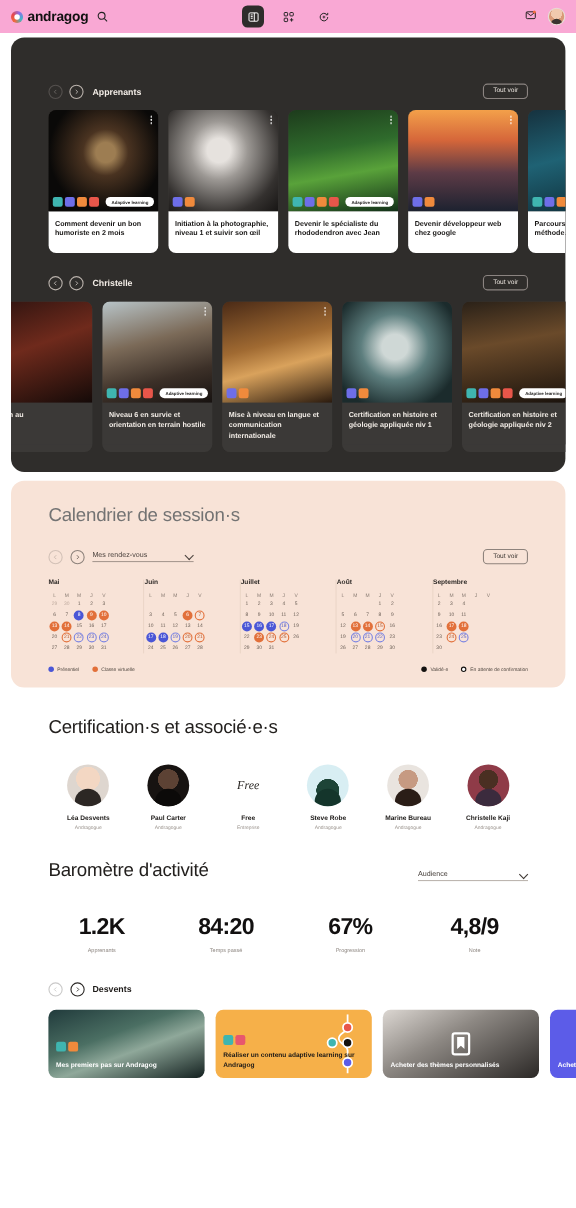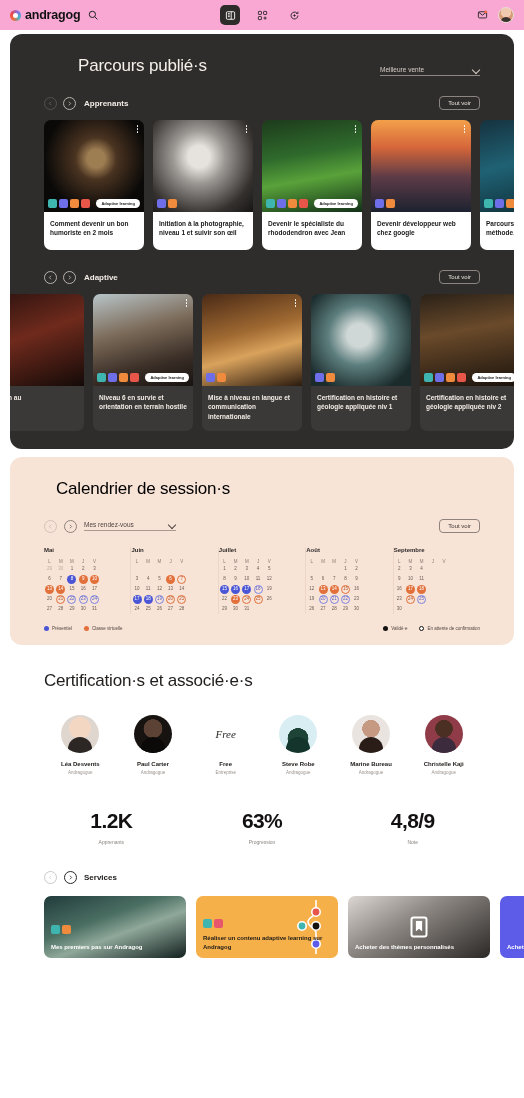--- a/index.html
+++ b/index.html
@@ -148,21 +148,21 @@
       radial-gradient(ellipse at 48% 45%, #cfd8d6 0 16%, #5d7e7e 42%, #1b2b2c 82%); }
   .img10 { background:
       linear-gradient(170deg,#2a2118 0%,#6a4a2a 40%,#1a120c 100%); }
 
   
   .cal-panel {
     margin: 8px 10px 0 10px;
     background: #f8e3d7; border-radius: 12px;
     padding: 22px 0 14px 0; position: relative; overflow: hidden;
   }
-  .cal-title { font-size: 17px; color: #000000; padding: 0 46px; font-weight: 400; letter-spacing: -0.2px;}
+  .cal-title { font-size: 17px; color: #737373; padding: 0 34px; font-weight: 400; letter-spacing: -0.2px;}
   .cal-head {
     display: flex; align-items: center; justify-content: space-between;
     padding: 0 34px; margin-top: 20px;
   }
   .cal-head-left { display: flex; align-items: center; gap: 7px; }
   .nav-circle.l { border-color: #8e837c; color: #6a5f58; }
   .nav-circle.l.dim { opacity: .35; }
   .select-light {
     width: 92px; border-bottom: 1px solid #a99a91;
     display: flex; align-items: center; justify-content: space-between; padding-bottom: 2px;
@@ -238,21 +238,21 @@
   .p-role { font-size: 4.5px; color: #9a938d; margin-top: 3px; }
 
   
   .baro-head { display: flex; align-items: flex-end; justify-content: space-between; }
   .select-b {
     width: 100px; border-bottom: 1px solid #bdb6b0;
     display: flex; align-items: center; justify-content: space-between; padding-bottom: 2px;
     color: #413a35;
   }
   .select-b span { font-size: 6.5px; }
-  .metrics { display: flex; margin-top: 8px; gap: 16px; }
+  .metrics { display: flex; margin-top: 30px; gap: 16px; }
   .metric { flex: 1 1 0; text-align: center; }
   .m-val { font-size: 21px; font-weight: 700; color: #121010; letter-spacing: -0.6px; }
   .m-lab { font-size: 5px; color: #8d8680; margin-top: 6px; }
 
   
   .svc-head { display: flex; align-items: center; gap: 7px; padding: 26px 44px 0 44px; }
   .svc-title { font-size: 8px; font-weight: 700; color: #1d1a18; }
   .nav-circle.d { border-color: #2b2826; color: #2b2826; }
   .nav-circle.d.dim { opacity: .25; }
   .svc-rail { display: flex; gap: 10px; padding: 12px 0 0 44px; margin-top: 0; }
@@ -329,27 +329,20 @@
         <rect x="2" y="4" width="12" height="9" rx="1.5"></rect>
           <path d="M2.6 4.8L8 9l5.4-4.2"></path>
         <circle cx="12.8" cy="4.2" r="2" fill="#f06a3c" stroke="none"></circle>
       </svg>
     </span>
     <span class="avatar-hdr"></span>
   </div>
 </div>
 
 <div class="dark-panel">
-  <div class="panel-head">
-    <div class="panel-title">Parcours publié·s</div>
-    <div class="select-dark">
-      <span>Meilleure vente</span>
-      <span class="chev"></span>
-    </div>
-  </div>
 
   <div class="row-head">
     <div class="row-head-left">
       <span class="nav-circle dim">
         <svg width="5" height="5" viewBox="0 0 8 8" fill="none" stroke="currentColor" stroke-width="1.2">
             <path d="M5 1.2L2.2 4 5 6.8"></path>
           </svg>
       </span>
       <span class="nav-circle light">
         <svg width="5" height="5" viewBox="0 0 8 8" fill="none" stroke="currentColor" stroke-width="1.2">
@@ -451,21 +444,21 @@
       <span class="nav-circle light">
         <svg width="5" height="5" viewBox="0 0 8 8" fill="none" stroke="currentColor" stroke-width="1.2">
             <path d="M5 1.2L2.2 4 5 6.8"></path>
           </svg>
       </span>
       <span class="nav-circle light">
         <svg width="5" height="5" viewBox="0 0 8 8" fill="none" stroke="currentColor" stroke-width="1.2">
             <path d="M3 1.2L5.8 4 3 6.8"></path>
           </svg>
       </span>
-      <span class="row-title">Adaptive</span>
+      <span class="row-title">Christelle</span>
     </div>
     <span class="btn-outline">Tout voir</span>
   </div>
   <div class="rail shifted">
     <div class="card">
       <div class="card-media img6"></div>
       <div class="card-body dark">
         <div class="card-title">…ation au</div>
       </div>
     </div>
@@ -1041,48 +1034,59 @@
       <div class="p-av a6">
           <span class="face"></span>
         </div>
       <div class="p-name">Christelle Kaji</div>
       <div class="p-role">Andragogue</div>
     </div>
   </div>
 </div>
 
 <div class="section">
+  <div class="baro-head">
+    <div class="sec-title">Baromètre d'activité</div>
+    <div class="select-b">
+      <span>Audience</span>
+      <span class="chev"></span>
+    </div>
+  </div>
   <div class="metrics">
     <div class="metric">
       <div class="m-val">1.2K</div>
       <div class="m-lab">Apprenants</div>
     </div>
     <div class="metric">
-      <div class="m-val">63%</div>
+      <div class="m-val">84:20</div>
+      <div class="m-lab">Temps passé</div>
+    </div>
+    <div class="metric">
+      <div class="m-val">67%</div>
       <div class="m-lab">Progression</div>
     </div>
     <div class="metric">
       <div class="m-val">4,8/9</div>
       <div class="m-lab">Note</div>
     </div>
   </div>
 </div>
 
 <div class="svc-head">
   <span class="nav-circle d dim">
     <svg width="5" height="5" viewBox="0 0 8 8" fill="none" stroke="currentColor" stroke-width="1.2">
         <path d="M5 1.2L2.2 4 5 6.8"></path>
       </svg>
   </span>
   <span class="nav-circle d">
     <svg width="5" height="5" viewBox="0 0 8 8" fill="none" stroke="currentColor" stroke-width="1.2">
         <path d="M3 1.2L5.8 4 3 6.8"></path>
       </svg>
   </span>
-  <span class="svc-title">Services</span>
+  <span class="svc-title">Desvents</span>
 </div>
 <div class="svc-rail">
   <div class="svc-card svc-1">
     <span class="svc-tags">
       <span class="tag" style="background:#3fb5b0"></span>
       <span class="tag" style="background:#f08a3c"></span>
     </span>
     <span class="svc-caption">Mes premiers pas sur Andragog</span>
   </div>
   <div class="svc-card svc-2">

